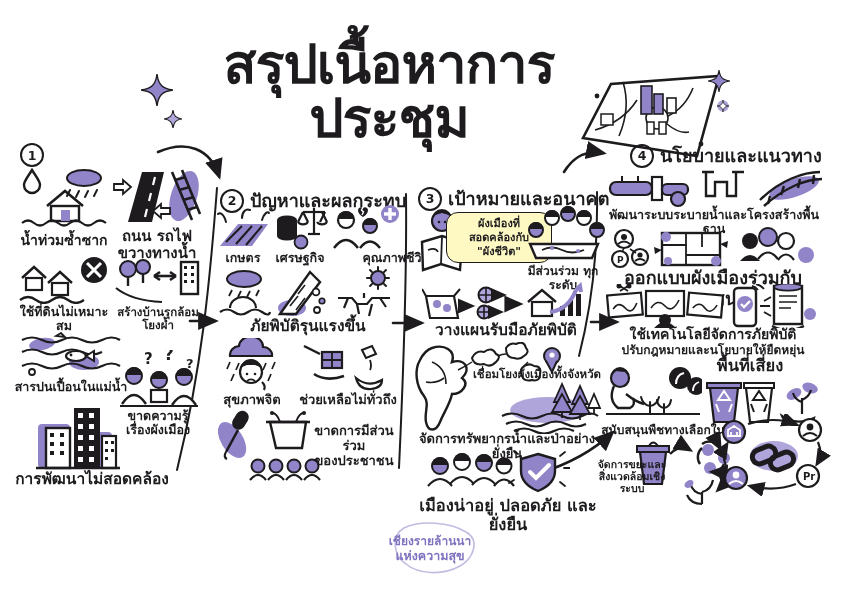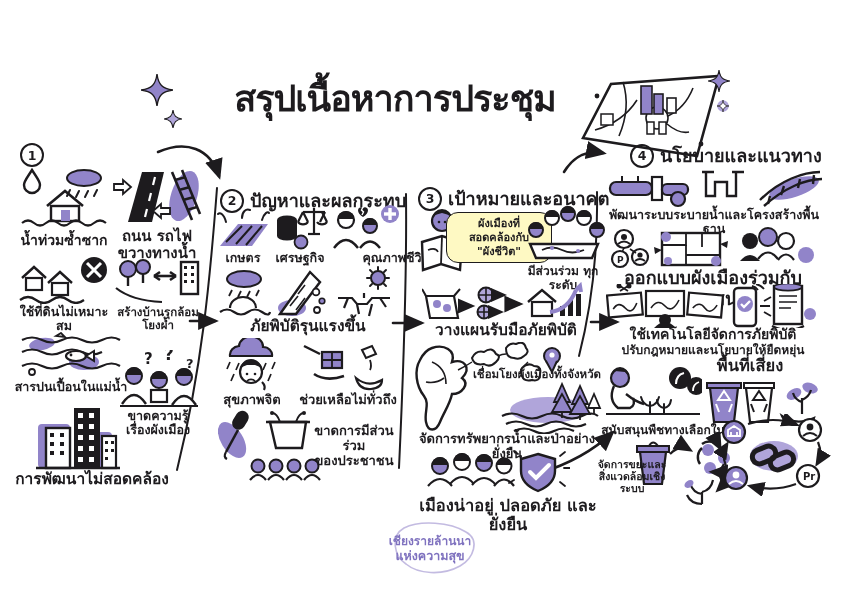--- a/index.html
+++ b/index.html
@@ -40,21 +40,21 @@
       <path d="M564,172 C574,156 586,150 603,153" marker-end="url(#ah)"></path>
     </g>
   </svg>
 
   <svg class="abs" style="left:141px;top:74px" width="32" height="32" viewBox="0 0 24 24">
     <path d="M12,0 C13,8 16,11 24,12 C16,13 13,16 12,24 C11,16 8,13 0,12 C8,11 11,8 12,0 Z" fill="#9184c9" stroke="#1d1b1e" stroke-width="1"></path>
   </svg>
   <svg class="abs" style="left:164px;top:110px" width="18" height="18" viewBox="0 0 24 24">
     <path d="M12,0 C13,8 16,11 24,12 C16,13 13,16 12,24 C11,16 8,13 0,12 C8,11 11,8 12,0 Z" fill="#b0a5da" stroke="#1d1b1e" stroke-width="1.4"></path>
   </svg>
-  <div class="ttl" style="left:180px;top:38px;width:430px;font-size:36px;margin-top:43px;">สรุปเนื้อหาการประชุม</div>
+  <div class="ttl" style="left:174px;top:38px;width:430px;font-size:54px;">สรุปเนื้อหาการประชุม</div>
 
   <svg class="abs" style="left:575px;top:64px" width="152" height="102" viewBox="0 0 152 102">
     <polygon points="8,74 36,20 144,12 122,92" fill="#fff" stroke="#1d1b1e" stroke-width="2.6"></polygon>
     <g fill="none" stroke="#1d1b1e" stroke-width="1.6">
       <path d="M20,66 Q48,58 62,36"></path>
         <path d="M48,18 Q56,44 44,72"></path>
       <circle cx="82" cy="54" r="11"></circle>
         <path d="M93,52 Q110,44 118,24"></path>
         <path d="M92,60 Q104,70 114,68"></path>
     </g>

